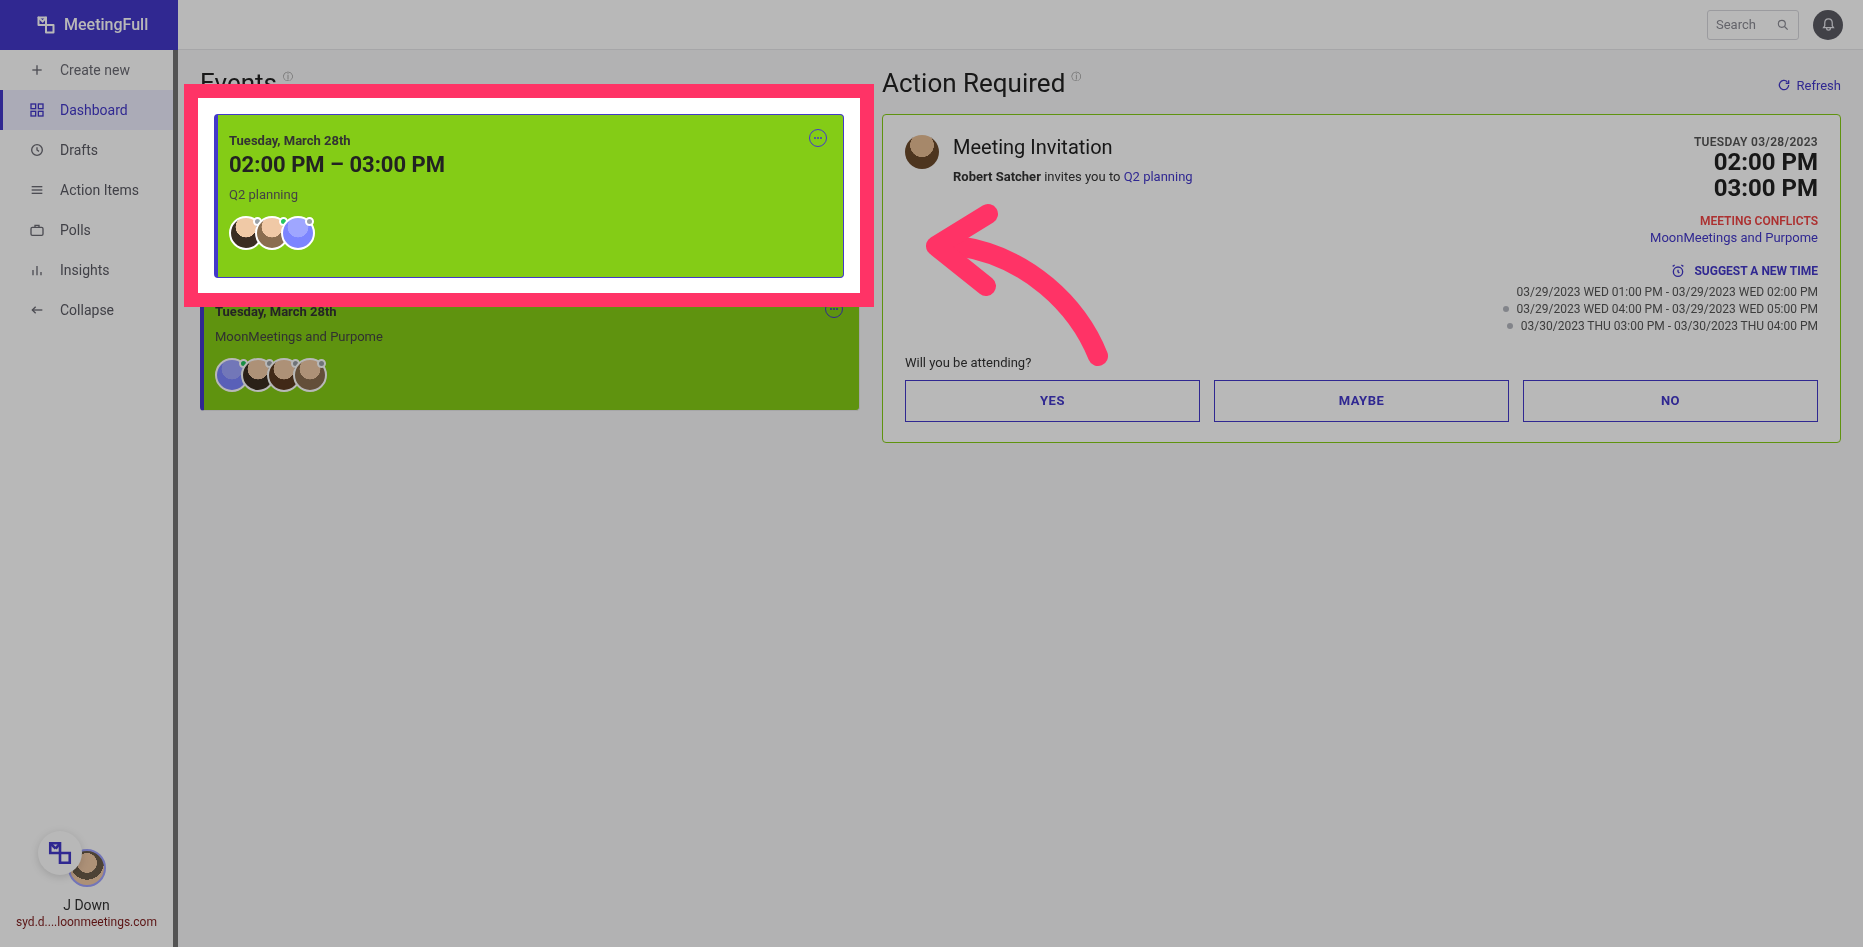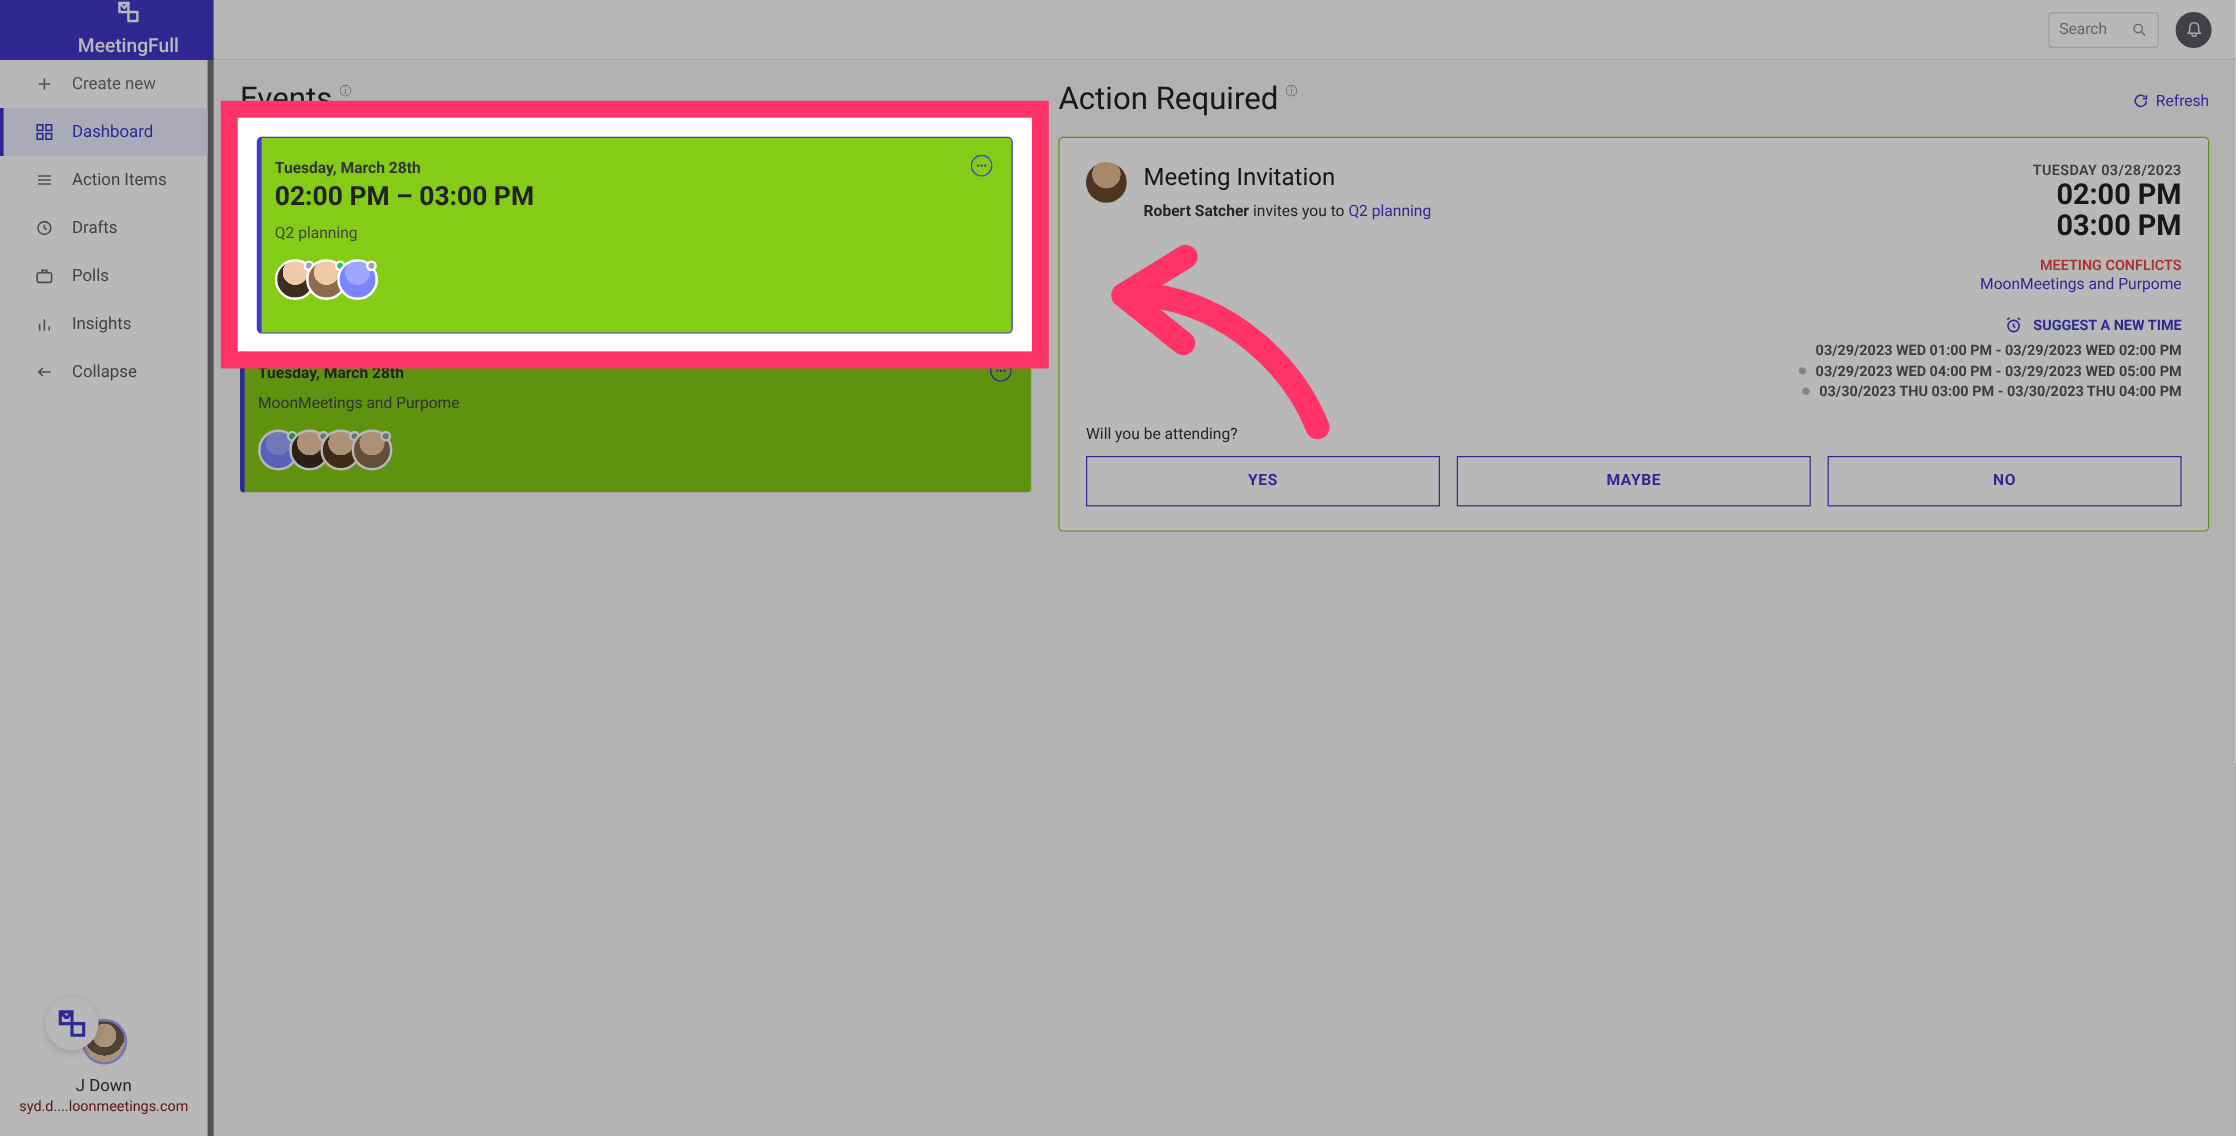--- a/index.html
+++ b/index.html
@@ -1,21 +1,21 @@
 <!DOCTYPE html>
 <html><head>
 <meta charset="utf-8">
 <style>
 * { box-sizing: border-box; margin: 0; padding: 0; font-family: -apple-system, BlinkMacSystemFont, "Segoe UI", Roboto, Arial, sans-serif; }
 html, body { width: 1863px; height: 947px; overflow: hidden; }
 body { position: relative; background: #f7f7f8; }
 
 
 .topbar { position: absolute; top: 0; left: 0; right: 0; height: 50px; display: flex; align-items: center; background: #fff; border-bottom: 1px solid #e6e6e9; }
-.brand { width: 178px; height: 50px; background: #4338ca; color: #fff; display: flex; align-items: center; gap: 8px; padding-left: 36px; font-size: 16px; font-weight: 500; flex-direction: column; }
+.brand { width: 178px; height: 50px; background: #4338ca; color: #fff; display: flex; align-items: center; gap: 8px; padding-left: 36px; font-size: 16px; font-weight: 500; }
 .brand .logo { display: inline-flex; }
 .topbar-spacer { flex: 1; }
 .search { width: 92px; height: 30px; border: 1px solid #d7d7dd; border-radius: 3px; display: flex; align-items: center; justify-content: space-between; padding: 0 8px; color: #8b8b94; margin-right: 14px; font-size: 13px; }
 .bell { width: 30px; height: 30px; border-radius: 50%; background: #5a5a63; display: flex; align-items: center; justify-content: center; margin-right: 20px; }
 
 
 .sidebar { position: absolute; top: 50px; left: 0; bottom: 0; width: 178px; background: #fff; border-right: 5px solid #737373; }
 .side-item { display: flex; align-items: center; gap: 14px; padding: 12px 14px 12px 28px; color: #5a5a63; font-size: 14px; cursor: pointer; }
 .side-item.active { background: #eeeefe; color: #4338ca; border-left: 3px solid #4338ca; padding-left: 25px; }
 .side-item.subtle { color: #6b6b74; }
@@ -72,21 +72,21 @@
 .action-sub b { font-weight: 700; }
 .action-sub .link { color: #4338ca; cursor: pointer; }
 .action-right { margin-left: auto; text-align: right; }
 .action-date { font-size: 12px; color: #555; font-weight: 600; letter-spacing: .3px; }
 .action-time-big { font-size: 24px; font-weight: 700; color: #222; line-height: 1.1; }
 .conflicts { margin-top: 12px; color: #ef4444; font-size: 12px; text-align: right; font-weight: 600; }
 .conflict-link { text-align: right; color: #4338ca; font-size: 13px; margin-top: 2px; }
 .suggest { text-align: right; color: #4338ca; font-size: 12px; font-weight: 700; margin-top: 18px; display: flex; justify-content: flex-end; align-items: center; gap: 8px; }
 
 .suggest-times { text-align: right; font-size: 12px; color: #555; margin-top: 6px; }
-.suggest-times .row { display: flex; justify-content: flex-end; align-items: center; gap: 8px; margin-top: 3px; font-weight: bold; }
+.suggest-times .row { display: flex; justify-content: flex-end; align-items: center; gap: 8px; margin-top: 3px; }
 .suggest-times .bullet { width: 6px; height: 6px; border-radius: 50%; background: #b5b8c0; display: inline-block; }
 
 .attend-row { display: flex; align-items: center; gap: 18px; margin-top: 22px; }
 .attend-q { font-size: 13px; color: #333; }
 .rsvp { flex: 1; display: flex; gap: 14px; }
 .rsvp button { flex: 1; height: 42px; border: 1.5px solid #4338ca; background: #fff; color: #4338ca; font-weight: 700; font-size: 13px; letter-spacing: .5px; cursor: pointer; }
 
 
 .arrow-annot { position: absolute; pointer-events: none; }
 
@@ -149,35 +149,35 @@
           <rect x="14" y="3" width="7" height="7" fill="none" stroke="#4338ca" stroke-width="2"></rect>
           <rect x="3" y="14" width="7" height="7" fill="none" stroke="#4338ca" stroke-width="2"></rect>
           <rect x="14" y="14" width="7" height="7" fill="none" stroke="#4338ca" stroke-width="2"></rect>
         </svg>
       </span>
     <span>Dashboard</span>
   </div>
   <div class="side-item">
     <span class="ico">
         <svg width="16" height="16" viewBox="0 0 24 24">
+          <circle cx="12" cy="12" r="8" fill="none" stroke="#6b6b74" stroke-width="2"></circle>
+          <path d="M12 8 L12 12 L15 14" fill="none" stroke="#6b6b74" stroke-width="2"></path>
+        </svg>
+      </span>
+    <span>Drafts</span>
+  </div>
+  <div class="side-item">
+    <span class="ico">
+        <svg width="16" height="16" viewBox="0 0 24 24">
           <line x1="4" y1="7" x2="20" y2="7" stroke="#6b6b74" stroke-width="2"></line>
           <line x1="4" y1="12" x2="20" y2="12" stroke="#6b6b74" stroke-width="2"></line>
           <line x1="4" y1="17" x2="20" y2="17" stroke="#6b6b74" stroke-width="2"></line>
         </svg>
       </span>
     <span>Action Items</span>
-  </div>
-  <div class="side-item">
-    <span class="ico">
-        <svg width="16" height="16" viewBox="0 0 24 24">
-          <circle cx="12" cy="12" r="8" fill="none" stroke="#6b6b74" stroke-width="2"></circle>
-          <path d="M12 8 L12 12 L15 14" fill="none" stroke="#6b6b74" stroke-width="2"></path>
-        </svg>
-      </span>
-    <span>Drafts</span>
   </div>
   <div class="side-item">
     <span class="ico">
         <svg width="16" height="16" viewBox="0 0 24 24">
           <rect x="3" y="8" width="18" height="12" rx="2" fill="none" stroke="#6b6b74" stroke-width="2"></rect>
           <path d="M9 8 L9 5 L15 5 L15 8" fill="none" stroke="#6b6b74" stroke-width="2"></path>
         </svg>
       </span>
     <span>Polls</span>
   </div>

